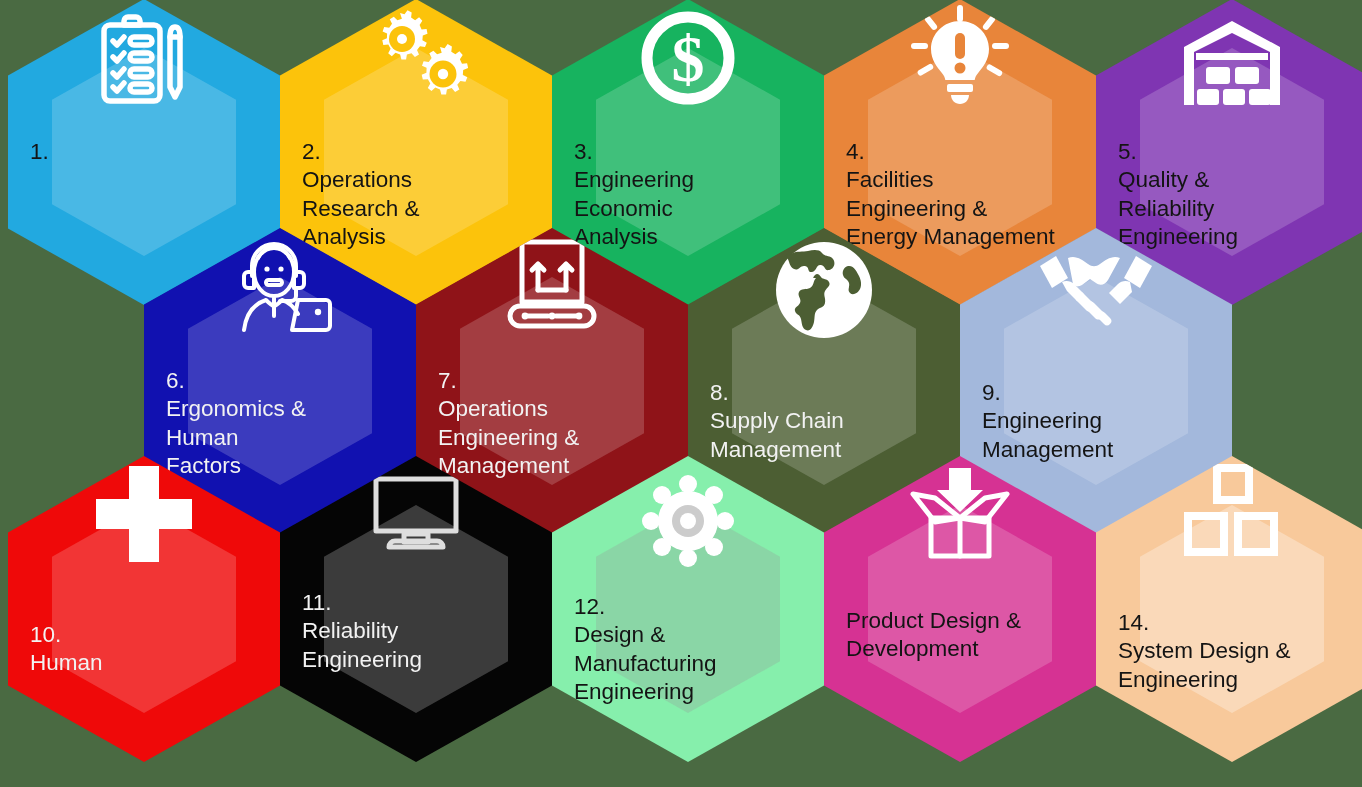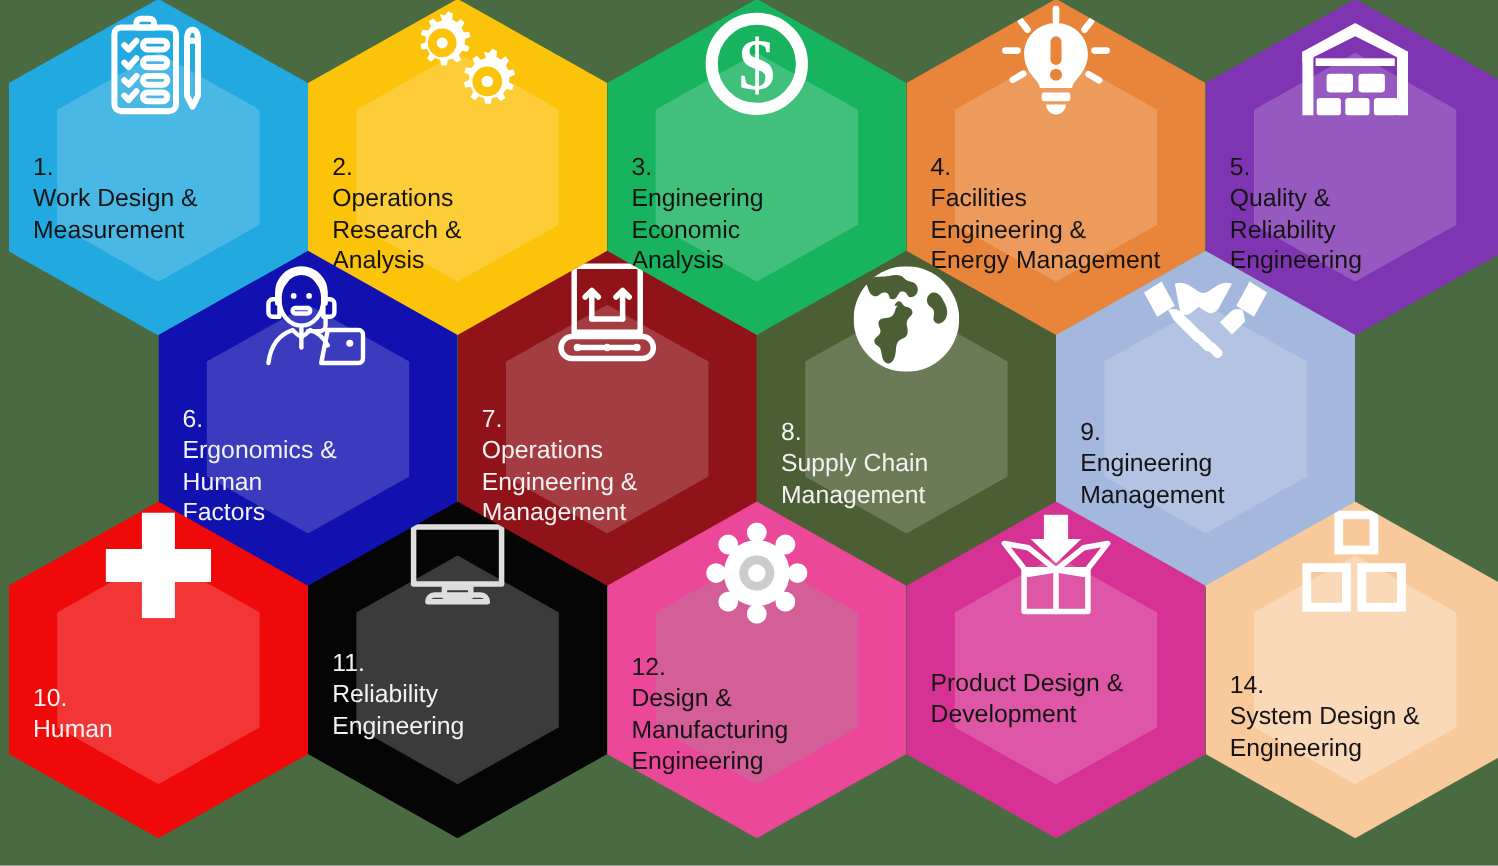--- a/index.html
+++ b/index.html
@@ -95,22 +95,21 @@
           <rect x="38" y="24" width="22" height="8" rx="4"></rect>
           <rect x="38" y="40" width="22" height="8" rx="4"></rect>
           <rect x="38" y="56" width="22" height="8" rx="4"></rect>
           <rect x="38" y="71" width="22" height="8" rx="4"></rect>
           <path d="M78 24h10v50l-5 10-5-10z"></path>
           <path d="M78 24c0-6 1-10 5-10s5 4 5 10"></path>
         </g>
       </svg>
     </div>
     <div class="hex-label">
-      <span class="num">1.</span><span>Work Design &amp;
-Measurement</span>
+      <span class="num">1.</span>
     </div>
   </div>
 
   <div class="hex r1 c2 z1" style="background:#fcc30b">
     <div class="hex-inner"></div>
     <div class="hex-icon" style="top:8px">
       <svg width="120" height="104" viewBox="0 0 120 104">
         <g fill="#ffffff">
           <path d="M44 6l4.5 1.2 3-4 4.2 2.4-.6 5 4 2.6 4-3 3.2 3.6-2.7 4.3 2 4.3 5-.4.9 4.7-4.7 1.8-.4 4.8 4.4 2.4-1.8 4.4-5-.9-3 3.7 2 4.6-4.1 2.4-3.4-3.7-4.6 1.4-.8 5-4.7-.2-1.3-4.9-4.6-1.7-3.7 3.4-3.6-3 2.4-4.4-2.3-4.2-5 .3-1-4.6 4.6-2 .2-4.8-4.5-2 1.6-4.4 5 .6 2.8-3.9-2.2-4.5 4-2.5 3.6 3.5 4.5-1.6z"></path>
           <circle cx="46" cy="32" r="13" fill="#fcc30b"></circle>
@@ -313,21 +312,21 @@
           <path d="M18 71h54a6 6 0 0 0-6-6H24a6 6 0 0 0-6 6z"></path>
         </g>
       </svg>
     </div>
     <div class="hex-label light" style="top:104px">
       <span class="num">11.</span><span>Reliability
 Engineering</span>
     </div>
   </div>
 
-  <div class="hex r3 c3 z3" style="background:#ec4899">
+  <div class="hex r3 c3 z3" style="background:#86efac">
     <div class="hex-inner" style="background:rgba(150,150,150,0.28)"></div>
     <div class="hex-icon" style="top:16px">
       <svg width="98" height="98" viewBox="0 0 98 98">
         <g fill="#ffffff">
           <circle cx="49" cy="12" r="9"></circle>
           <circle cx="49" cy="86" r="9"></circle>
           <circle cx="12" cy="49" r="9"></circle>
           <circle cx="86" cy="49" r="9"></circle>
           <circle cx="23" cy="23" r="9"></circle>
           <circle cx="75" cy="23" r="9"></circle>

